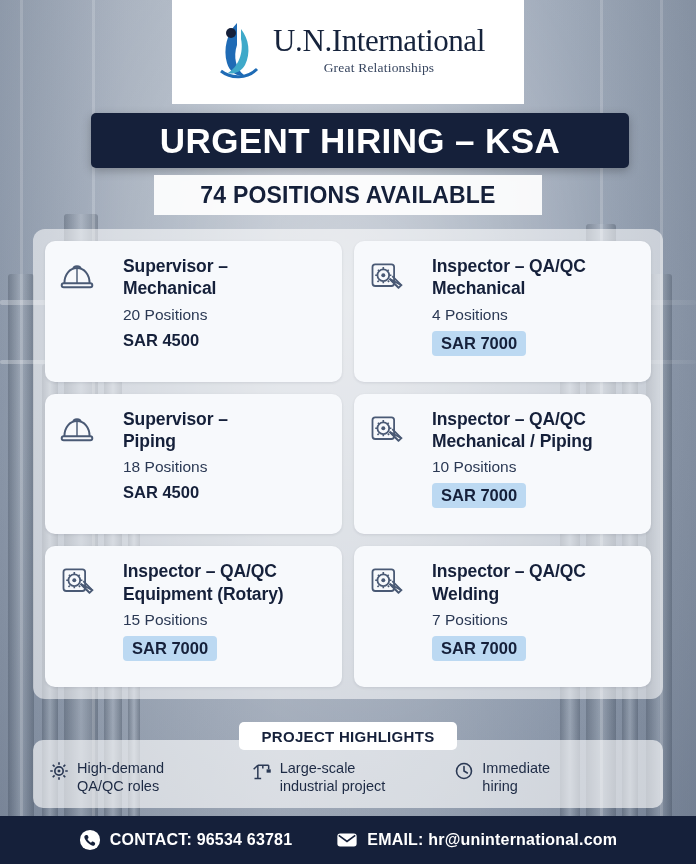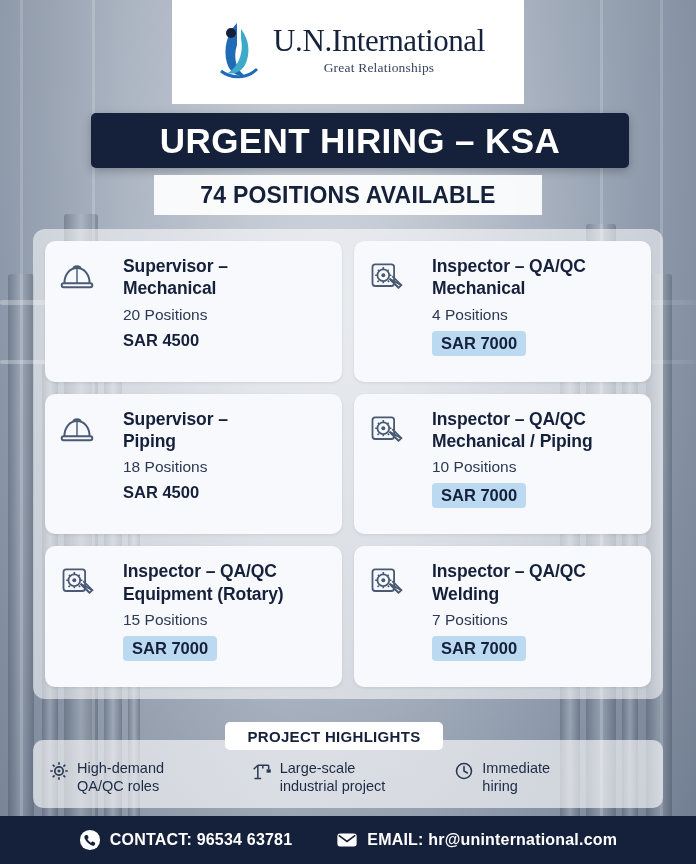--- a/index.html
+++ b/index.html
@@ -171,21 +171,21 @@
   }
   .job-salary.hl {
     background: #bcd9f2;
     border-radius: 4px;
     padding: 3px 9px;
   }
 
   
   .highlights-title {
     position: absolute;
-    left: 225px;
+    left: 239px;
     top: 722px;
     width: 218px;
     height: 28px;
     background: #ffffff;
     border-radius: 5px;
     display: flex;
     align-items: center;
     justify-content: center;
   }
   .highlights-title .txt {

